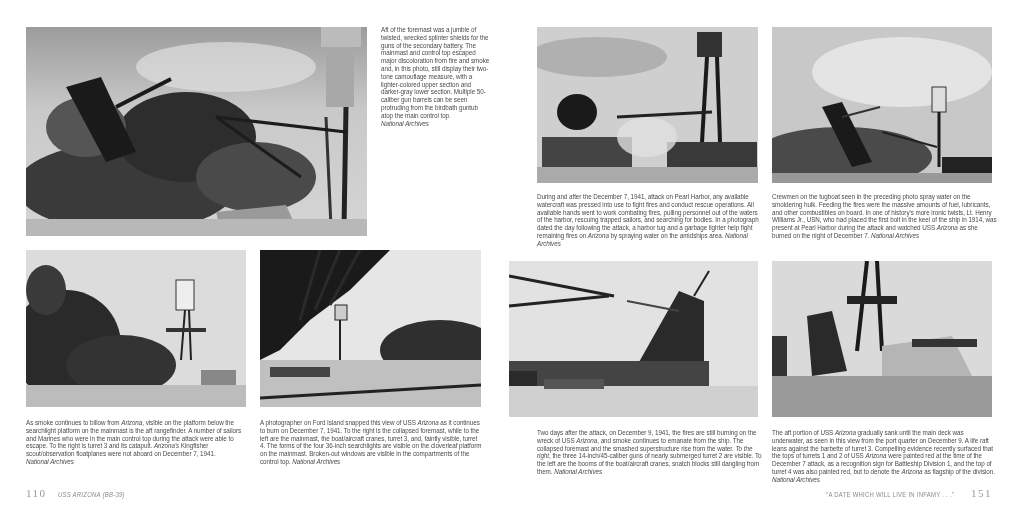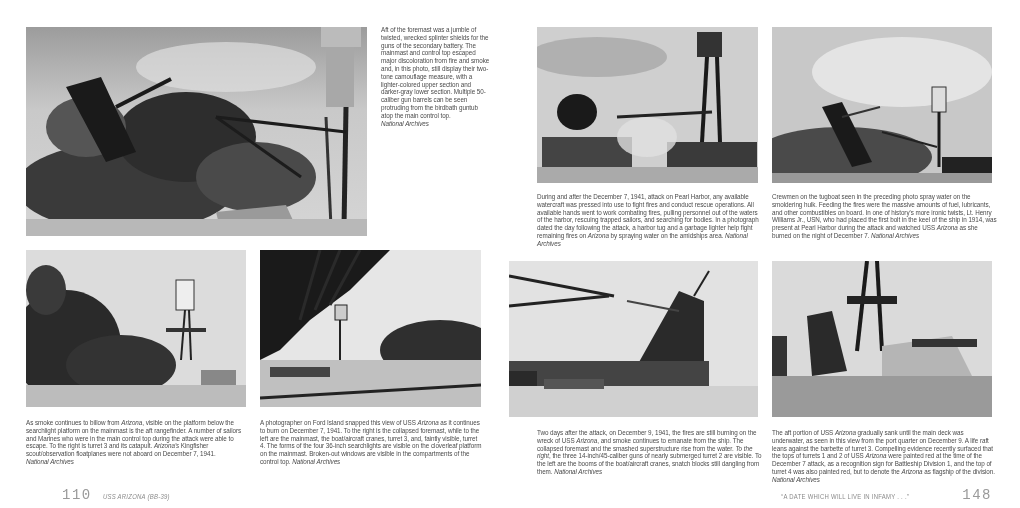--- a/index.html
+++ b/index.html
@@ -5,21 +5,21 @@
   html, body { margin:0; padding:0; background:#ffffff; }
   body { width:1020px; height:508px; position:relative; overflow:hidden; font-family:"Liberation Sans", sans-serif; }
   .page { position:absolute; top:0; height:508px; }
   .page-left { left:0; width:510px; }
   .page-right { left:510px; width:510px; }
   .photo { position:absolute; overflow:hidden; background:#888; }
   .photo svg { width:100%; height:100%; display:block; }
   .caption { position:absolute; font-size:6.3px; line-height:7.8px; color:#4a4a4a; letter-spacing:-0.05px; }
   .caption i { font-style:italic; }
   .footer { position:absolute; font-size:8px; color:#8a8a8a; letter-spacing:0.6px; top:487px; }
-  .folio { font-family:Liberation Mono, monospace; font-size:14px; letter-spacing:1.5px; color:#9a9a9a;margin-left:36px; }
+  .folio { font-family:Liberation Serif, serif; font-size:11px; letter-spacing:1.5px; color:#9a9a9a; }
   .runhead { font-family:"Liberation Sans Narrow","Liberation Sans", sans-serif; font-size:7px; letter-spacing:0.3px; color:#8a8a8a; transform:scaleX(0.85); display:inline-block; }
 </style>
 </head>
 <body>
 
 <div class="page page-left">
 
   <div class="photo" style="left:26px;top:27px;width:341px;height:209px;">
     <svg viewBox="0 0 341 209" preserveAspectRatio="none">
       <defs>
@@ -168,15 +168,15 @@
       <rect x="0" y="115" width="220" height="41" fill="#9a9a9a"></rect>
     </svg>
   </div>
   <div class="caption" style="left:262px;top:429px;width:225px;">
     <span>The aft portion of USS </span><i>Arizona</i><span> gradually sank until the main deck was underwater, as seen in this view from the port quarter on December 9. A life raft leans against the barbette of turret 3. Compelling evidence recently surfaced that the tops of turrets 1 and 2 of USS </span><i>Arizona</i><span> were painted red at the time of the December 7 attack, as a recognition sign for Battleship Division 1, and the top of turret 4 was also painted red, but to denote the </span><i>Arizona</i><span> as flagship of the division.</span>
     <i>National Archives</i>
   </div>
 
   <div class="footer" style="right:28px;text-align:right;">
     <span class="runhead">“A DATE WHICH WILL LIVE IN INFAMY . . .”</span>
-    &nbsp;<span class="folio">148</span>
+    &nbsp;<span class="folio">151</span>
   </div>
 </div>
 
 </body></html>

